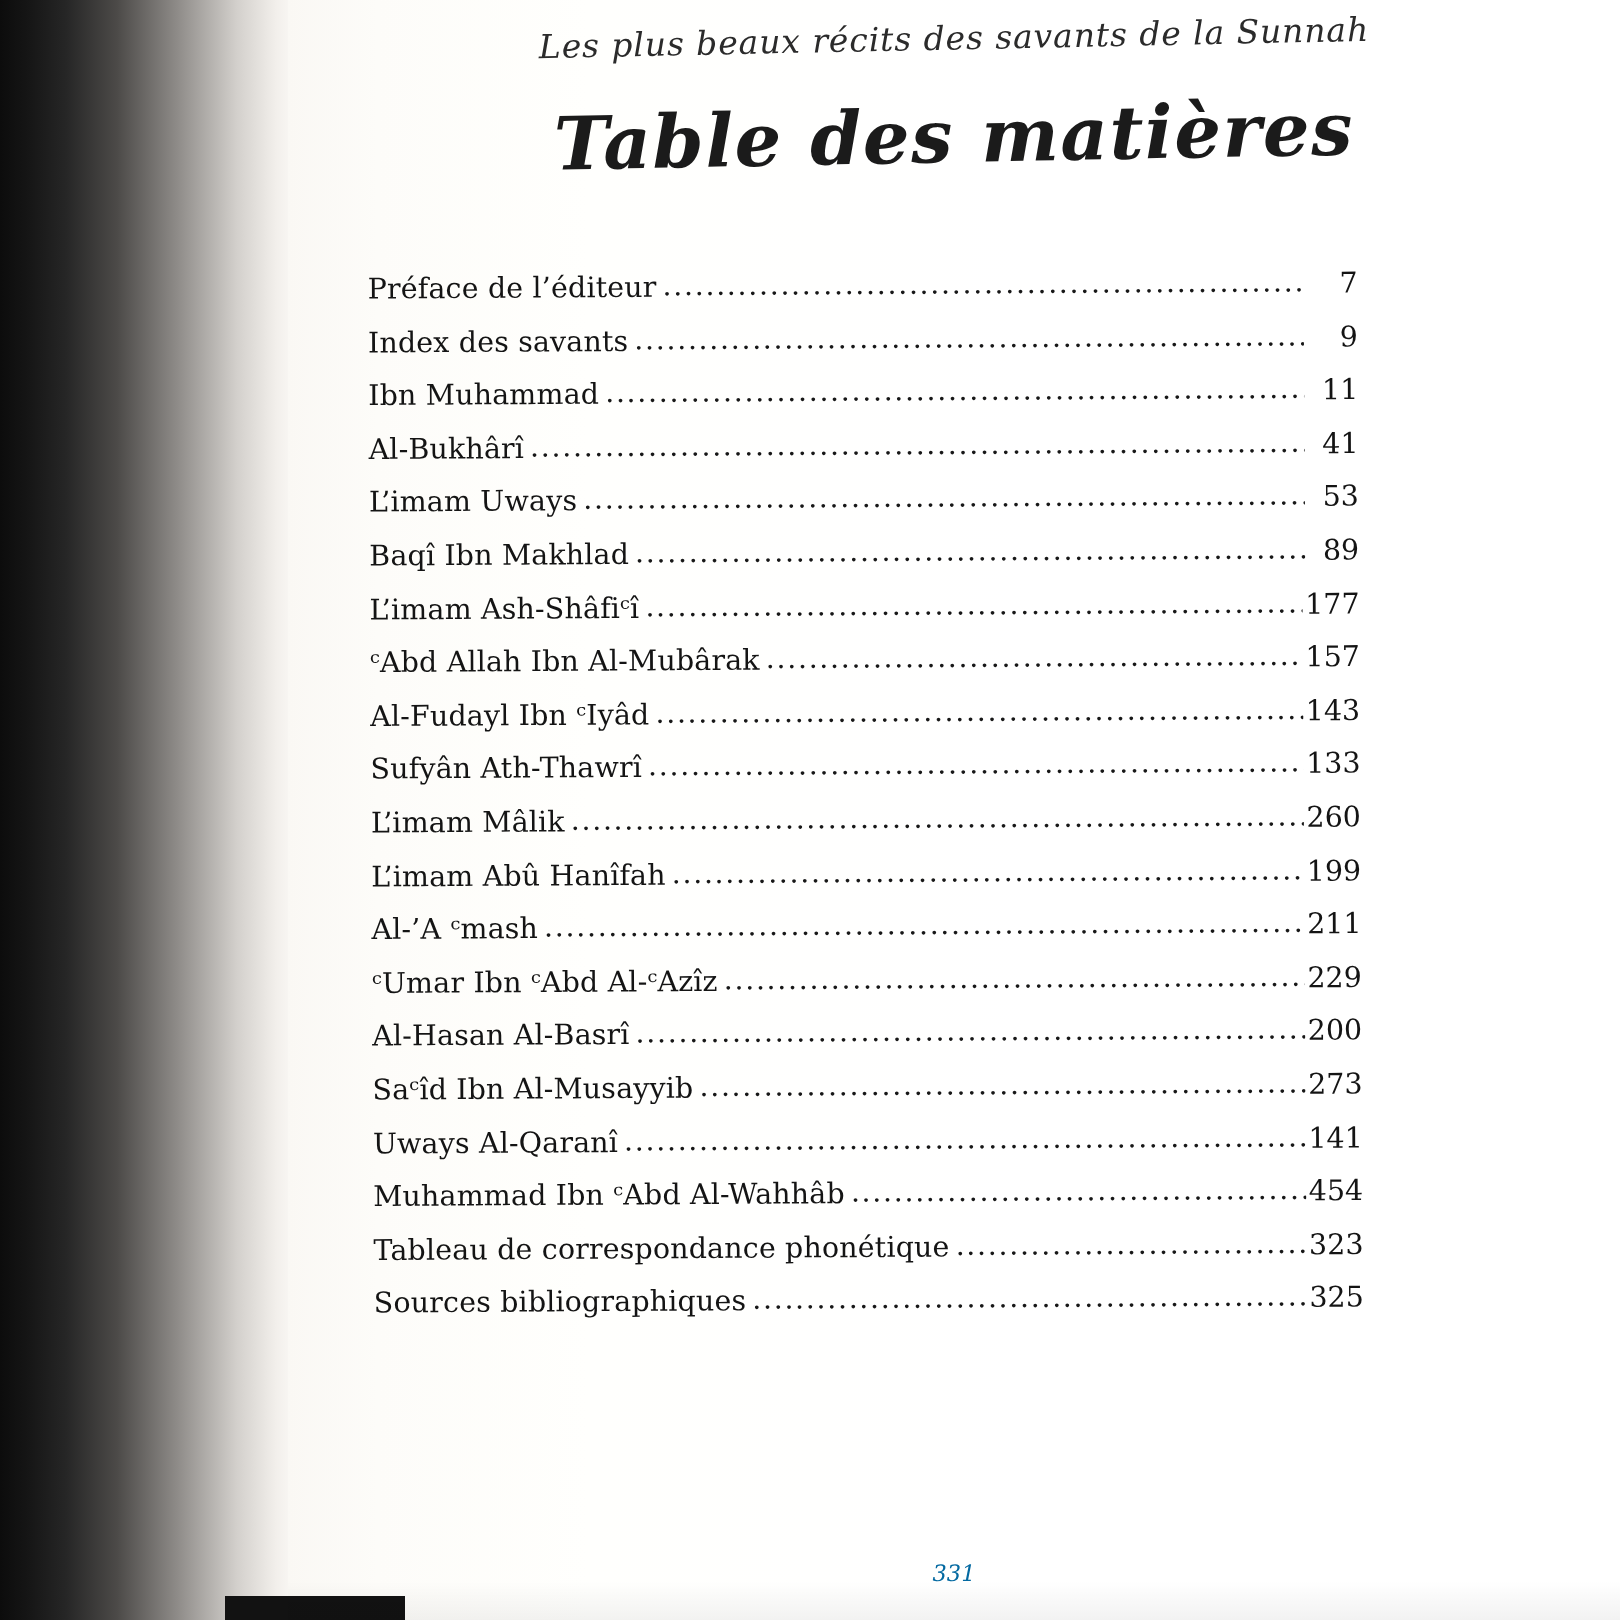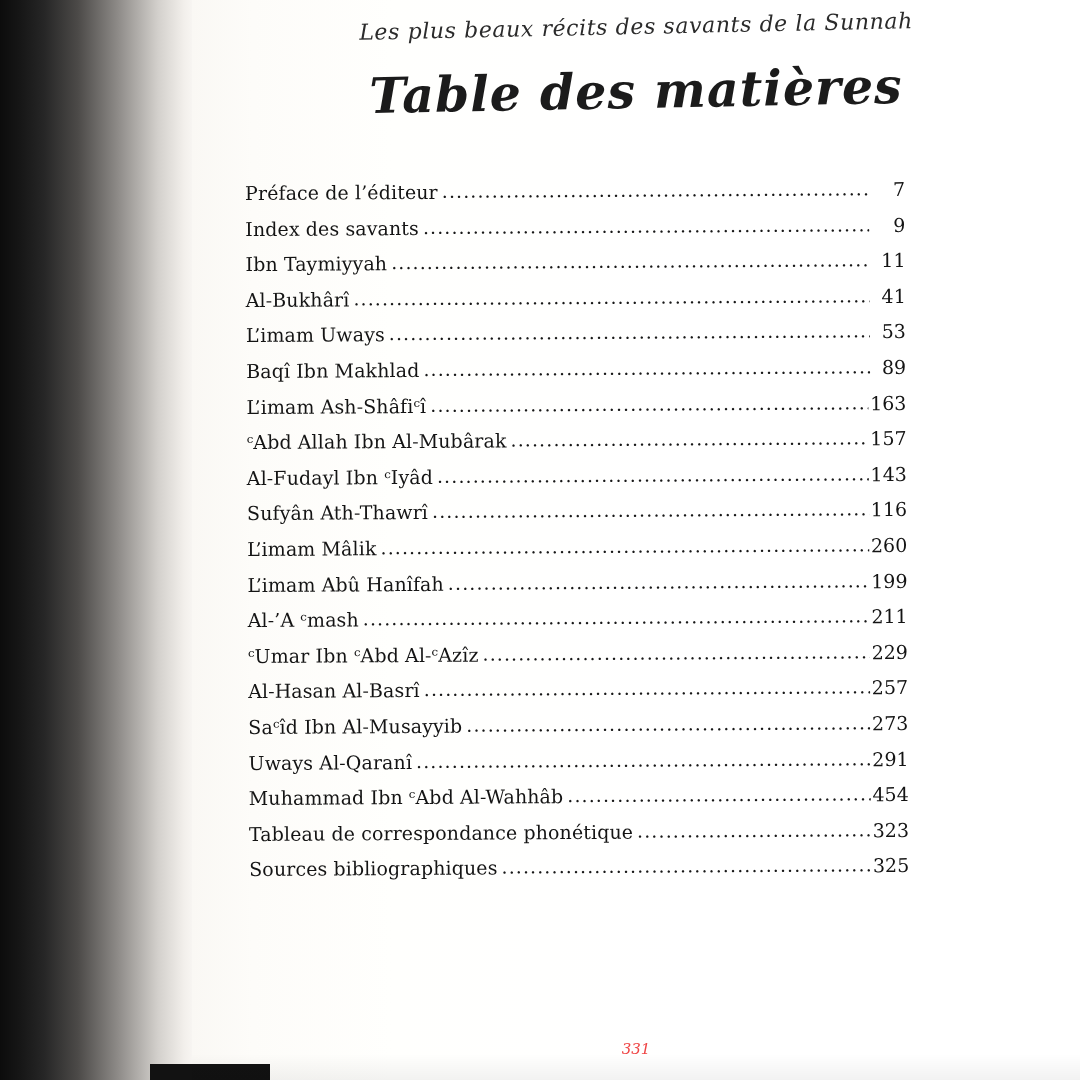--- a/index.html
+++ b/index.html
@@ -119,21 +119,21 @@
 
   
   .folio {
     position: absolute;
     left: 0; top: 1040px;
     width: 888px;
     text-align: center;
     font-family: "DejaVu Serif", serif;
     font-style: italic;
     font-size: 15px;
-    color: #ef4444;
+    color: #0369a1;
   }
   
   .corner-dark {
     position: absolute;
     left: 150px;
     top: 1064px;
     width: 120px;
     height: 16px;
     background: #121212;
     filter: blur(0.4px);
@@ -163,21 +163,21 @@
           <span class="label">Préface de l’éditeur</span>
           <span class="leader"></span>
           <span class="page">7</span>
         </div>
         <div class="toc-row">
           <span class="label">Index des savants</span>
           <span class="leader"></span>
           <span class="page">9</span>
         </div>
         <div class="toc-row">
-          <span class="label">Ibn Taymiyyah</span>
+          <span class="label">Ibn Muhammad</span>
           <span class="leader"></span>
           <span class="page">11</span>
         </div>
         <div class="toc-row">
           <span class="label">Al-Bukhârî</span>
           <span class="leader"></span>
           <span class="page">41</span>
         </div>
         <div class="toc-row">
           <span class="label">L’imam Uways</span>
@@ -185,36 +185,36 @@
           <span class="page">53</span>
         </div>
         <div class="toc-row">
           <span class="label">Baqî Ibn Makhlad</span>
           <span class="leader"></span>
           <span class="page">89</span>
         </div>
         <div class="toc-row">
           <span class="label">L’imam Ash-Shâfiᶜî</span>
           <span class="leader"></span>
-          <span class="page">163</span>
+          <span class="page">177</span>
         </div>
         <div class="toc-row">
           <span class="label">ᶜAbd Allah Ibn Al-Mubârak</span>
           <span class="leader"></span>
           <span class="page">157</span>
         </div>
         <div class="toc-row">
           <span class="label">Al-Fudayl Ibn ᶜIyâd</span>
           <span class="leader"></span>
           <span class="page">143</span>
         </div>
         <div class="toc-row">
           <span class="label">Sufyân Ath-Thawrî</span>
           <span class="leader"></span>
-          <span class="page">116</span>
+          <span class="page">133</span>
         </div>
         <div class="toc-row">
           <span class="label">L’imam Mâlik</span>
           <span class="leader"></span>
           <span class="page">260</span>
         </div>
         <div class="toc-row">
           <span class="label">L’imam Abû Hanîfah</span>
           <span class="leader"></span>
           <span class="page">199</span>
@@ -225,31 +225,31 @@
           <span class="page">211</span>
         </div>
         <div class="toc-row">
           <span class="label">ᶜUmar Ibn ᶜAbd Al-ᶜAzîz</span>
           <span class="leader"></span>
           <span class="page">229</span>
         </div>
         <div class="toc-row">
           <span class="label">Al-Hasan Al-Basrî</span>
           <span class="leader"></span>
-          <span class="page">257</span>
+          <span class="page">200</span>
         </div>
         <div class="toc-row">
           <span class="label">Saᶜîd Ibn Al-Musayyib</span>
           <span class="leader"></span>
           <span class="page">273</span>
         </div>
         <div class="toc-row">
           <span class="label">Uways Al-Qaranî</span>
           <span class="leader"></span>
-          <span class="page">291</span>
+          <span class="page">141</span>
         </div>
         <div class="toc-row">
           <span class="label">Muhammad Ibn ᶜAbd Al-Wahhâb</span>
           <span class="leader"></span>
           <span class="page">454</span>
         </div>
         <div class="toc-row">
           <span class="label">Tableau de correspondance phonétique</span>
           <span class="leader"></span>
           <span class="page">323</span>

